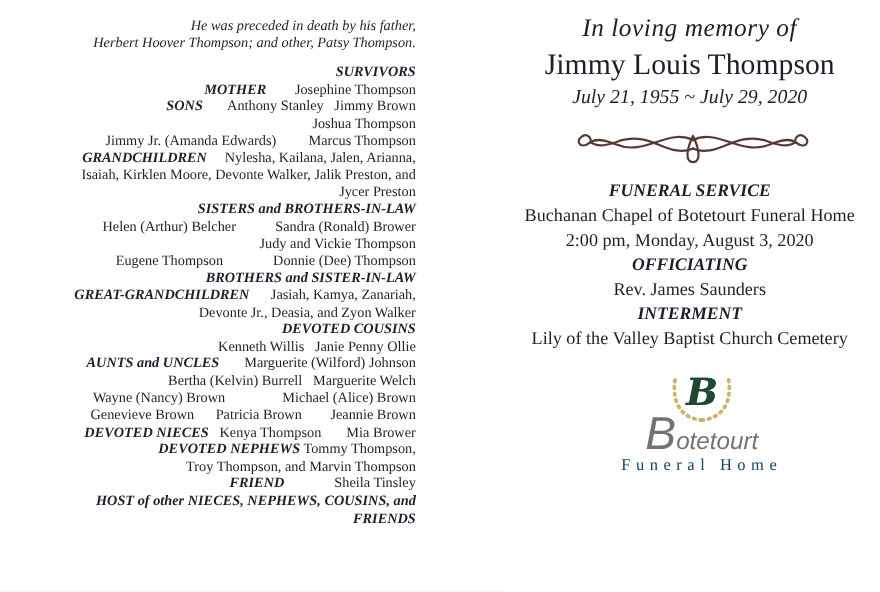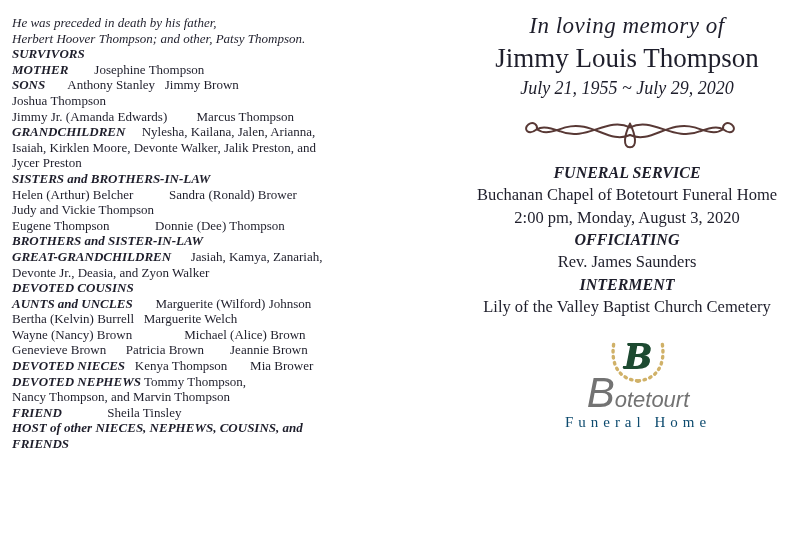--- a/index.html
+++ b/index.html
@@ -9,21 +9,21 @@
     background:#ffffff;
     font-family:"Liberation Serif","DejaVu Serif",serif;
     color:#1e1e2b;
     overflow:hidden;
     margin:0 auto;
   }
   
   .left-panel{
     position:absolute;
     left:12px;top:15px;width:366px;
-    text-align:left;
+    text-align:right;
   }
   .tline{
     white-space:pre-wrap;
     font-size:13px;
     line-height:15.6px;
   }
   .seg-bi{font-weight:bold;font-style:italic;}
   .seg-i{font-style:italic;}
   .seg-r{font-style:normal;font-weight:normal;}
   
@@ -94,43 +94,44 @@
   }
 </style>
 </head>
 <body>
 
 <div class="page">
 
   <div class="left-panel">
       <div class="tline"><span class="seg-i">He was preceded in death by his father,</span></div>
       <div class="tline"><span class="seg-i">Herbert Hoover Thompson; and other, Patsy Thompson.</span></div>
-      <div class="tline" style=""><span class="seg-bi">SURVIVORS</span></div>
+      <div class="tline" style="margin-top: 11px;"><span class="seg-bi">SURVIVORS</span></div>
       <div class="tline"><span class="seg-bi">MOTHER</span><span class="seg-r">        Josephine Thompson</span></div>
       <div class="tline"><span class="seg-bi">SONS</span><span class="seg-r">       Anthony Stanley   Jimmy Brown</span></div>
       <div class="tline"><span class="seg-r">Joshua Thompson</span></div>
       <div class="tline"><span class="seg-r">Jimmy Jr. (Amanda Edwards)         Marcus Thompson</span></div>
       <div class="tline"><span class="seg-bi">GRANDCHILDREN</span><span class="seg-r">     Nylesha, Kailana, Jalen, Arianna,</span></div>
       <div class="tline"><span class="seg-r">Isaiah, Kirklen Moore, Devonte Walker, Jalik Preston, and</span></div>
       <div class="tline"><span class="seg-r">Jycer Preston</span></div>
       <div class="tline"><span class="seg-bi">SISTERS and BROTHERS-IN-LAW</span></div>
       <div class="tline"><span class="seg-r">Helen (Arthur) Belcher           Sandra (Ronald) Brower</span></div>
       <div class="tline"><span class="seg-r">Judy and Vickie Thompson</span></div>
       <div class="tline"><span class="seg-r">Eugene Thompson              Donnie (Dee) Thompson</span></div>
       <div class="tline"><span class="seg-bi">BROTHERS and SISTER-IN-LAW</span></div>
       <div class="tline"><span class="seg-bi">GREAT-GRANDCHILDREN</span><span class="seg-r">      Jasiah, Kamya, Zanariah,</span></div>
       <div class="tline"><span class="seg-r">Devonte Jr., Deasia, and Zyon Walker</span></div>
       <div class="tline"><span class="seg-bi">DEVOTED COUSINS</span></div>
+      <div class="tline"><span class="seg-r">Kenneth Willis   Janie Penny Ollie</span></div>
       <div class="tline"><span class="seg-bi">AUNTS and UNCLES</span><span class="seg-r">       Marguerite (Wilford) Johnson</span></div>
       <div class="tline"><span class="seg-r">Bertha (Kelvin) Burrell   Marguerite Welch</span></div>
       <div class="tline"><span class="seg-r">Wayne (Nancy) Brown                Michael (Alice) Brown</span></div>
       <div class="tline"><span class="seg-r">Genevieve Brown      Patricia Brown        Jeannie Brown</span></div>
       <div class="tline"><span class="seg-bi">DEVOTED NIECES</span><span class="seg-r">   Kenya Thompson       Mia Brower</span></div>
       <div class="tline"><span class="seg-bi">DEVOTED NEPHEWS</span><span class="seg-r"> Tommy Thompson,</span></div>
-      <div class="tline"><span class="seg-r">Nancy Thompson, and Marvin Thompson</span></div>
+      <div class="tline"><span class="seg-r">Troy Thompson, and Marvin Thompson</span></div>
       <div class="tline"><span class="seg-bi">FRIEND</span><span class="seg-r">              Sheila Tinsley</span></div>
       <div class="tline"><span class="seg-bi">HOST of other NIECES, NEPHEWS, COUSINS, and</span></div>
       <div class="tline"><span class="seg-bi">FRIENDS</span></div>
     </div>
 
   <div class="right-panel">
 
     <div class="memory-line">In loving memory of</div>
 
     <div class="deceased-name">Jimmy Louis Thompson</div>

